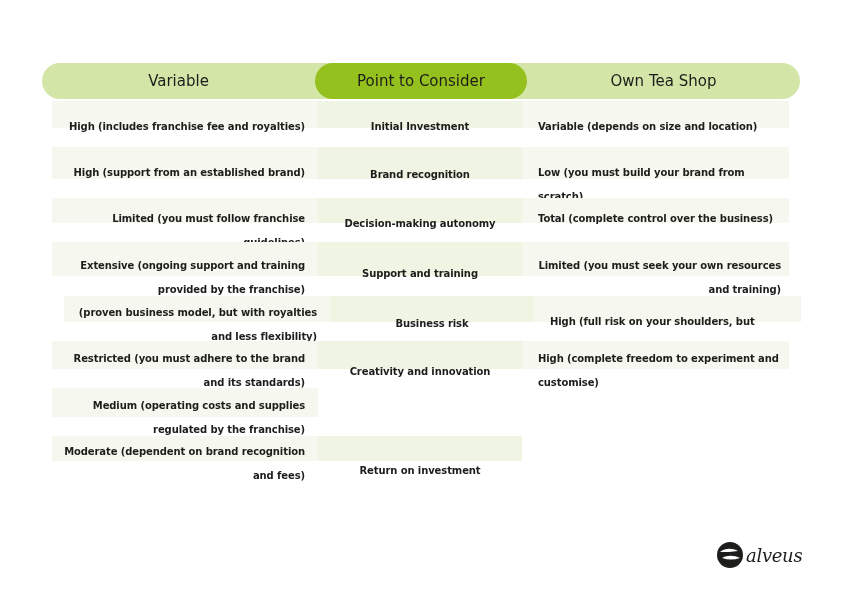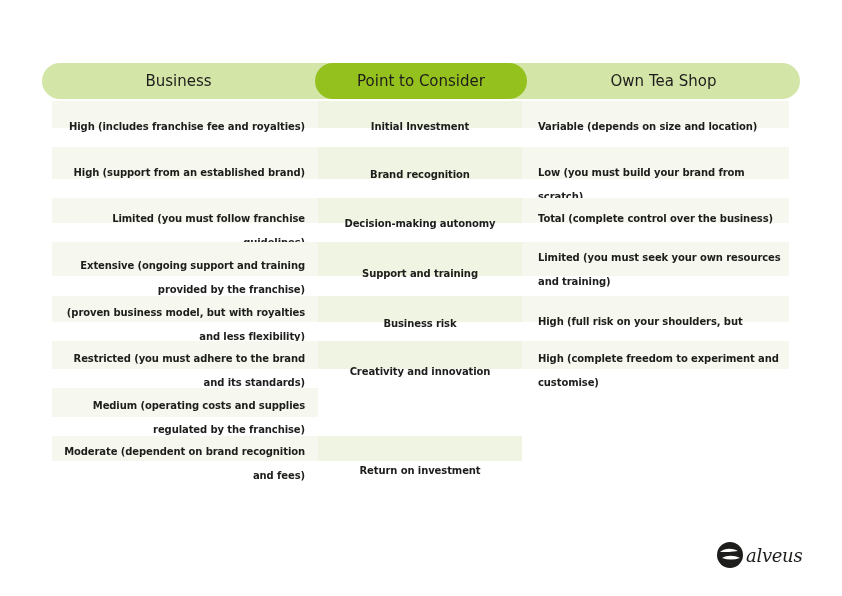--- a/index.html
+++ b/index.html
@@ -34,21 +34,21 @@
   .logo-mark { width:28px; height:28px; }
   .logo-text {
     font-family:"DejaVu Serif", "Liberation Serif", serif; font-style:italic;
     font-size:18px; color:#1d1d1b; margin-left:2px; letter-spacing:-0.3px;
   }
 </style>
 </head>
 <body>
 
 <div class="header">
-  <div class="hcell h-left">Business</div>
+  <div class="hcell h-left">Variable</div>
   <div class="hcell h-mid">Point to Consider</div>
   <div class="hcell h-right">Own Tea Shop</div>
 </div>
 
 <div class="rows">
   <div class="row" style="top:0; height:43px;">
     <div class="cell c-left">High (includes franchise fee and royalties)</div>
     <div class="cell c-mid">
         <span style="top:14px;">Initial Investment</span>
       </div>
@@ -66,23 +66,23 @@
     <div class="cell c-mid">
         <span style="top:14px;">Decision-making autonomy</span>
       </div>
     <div class="cell c-right" style="padding-top:9px;">Total (complete control over the business)</div>
   </div>
   <div class="row" style="top:141px; height:50px;">
     <div class="cell c-left" style="padding-top:12px;">Extensive (ongoing support and training provided by the franchise)</div>
     <div class="cell c-mid">
         <span style="top:20px;">Support and training</span>
       </div>
-    <div class="cell c-right" style="padding-top:4px;">Limited (you must seek your own resources and training)</div>
+    <div class="cell c-right" style="padding-top:12px;text-align:right;">Limited (you must seek your own resources and training)</div>
   </div>
-  <div class="row" style="top:195px; height:42px;">
+  <div class="row" style="top:195px; height:42px;margin-left:12px;">
     <div class="cell c-left" style="padding-top:5px;">(proven business model, but with royalties and less flexibility)</div>
     <div class="cell c-mid">
         <span style="top:16px;">Business risk</span>
       </div>
     <div class="cell c-right" style="padding-top:14px;">High (full risk on your shoulders, but greater profit potential)</div>
   </div>
   <div class="row" style="top:240px; height:44px;">
     <div class="cell c-left" style="padding-top:6px;">Restricted (you must adhere to the brand and its standards)</div>
     <div class="cell c-mid">
         <span style="top:19px;">Creativity and innovation</span>

